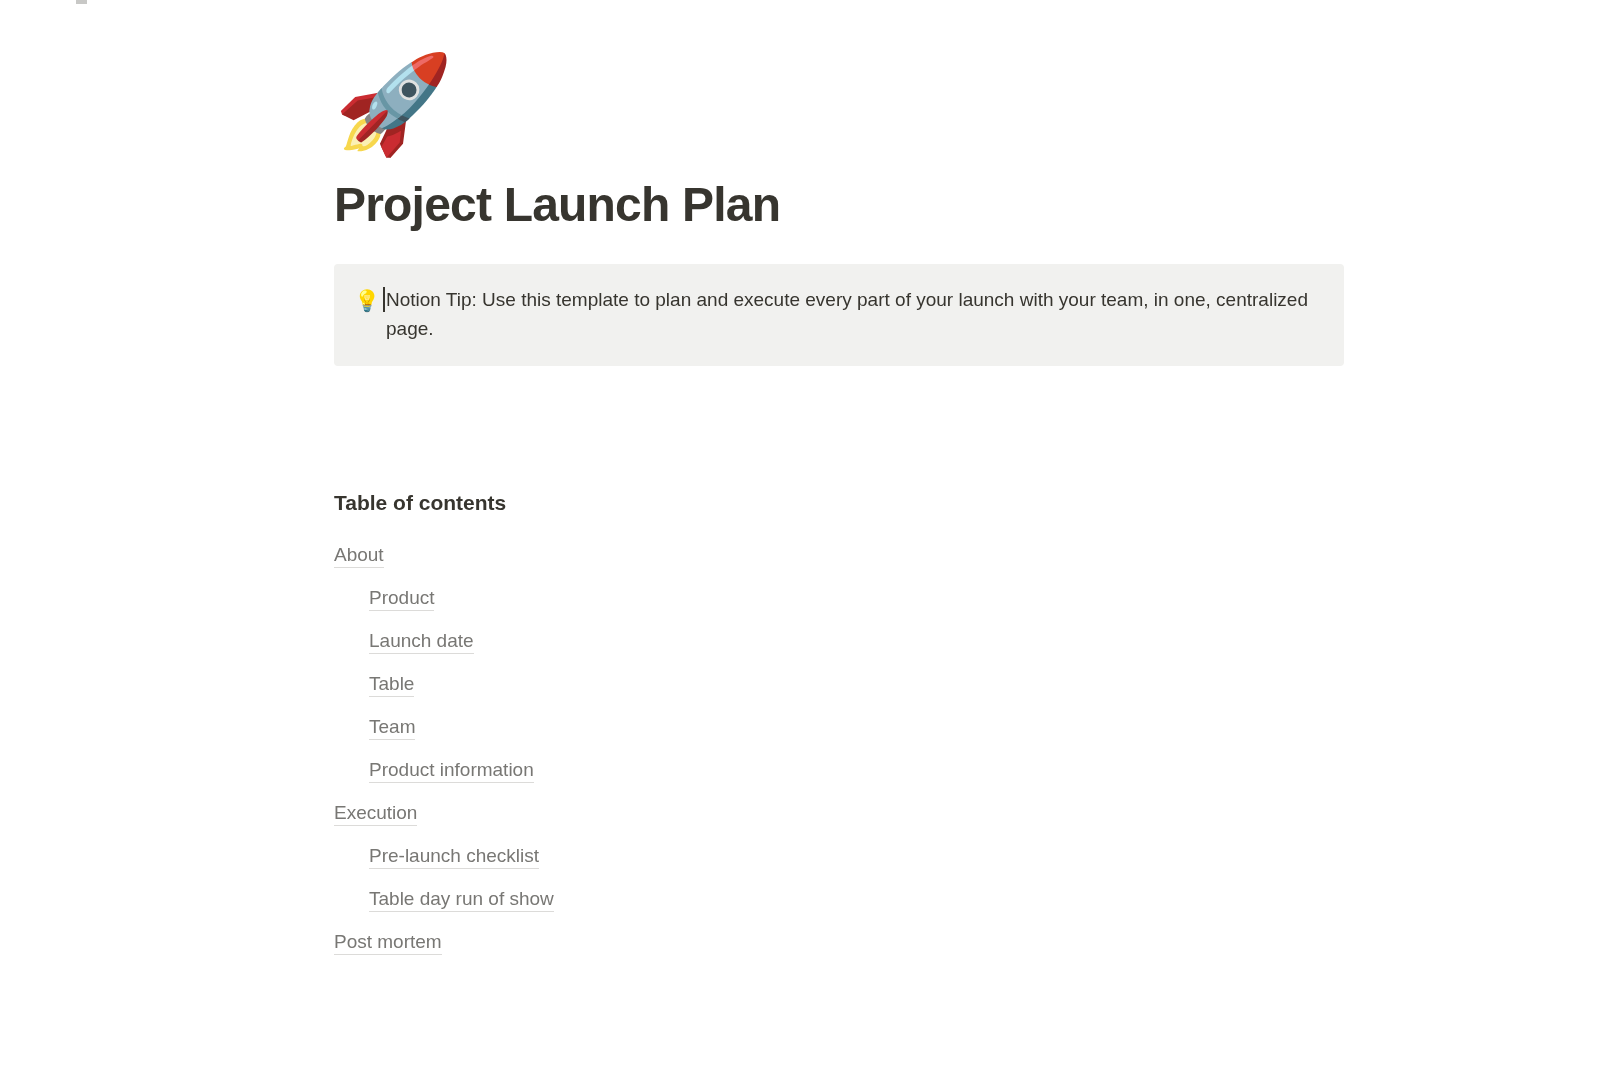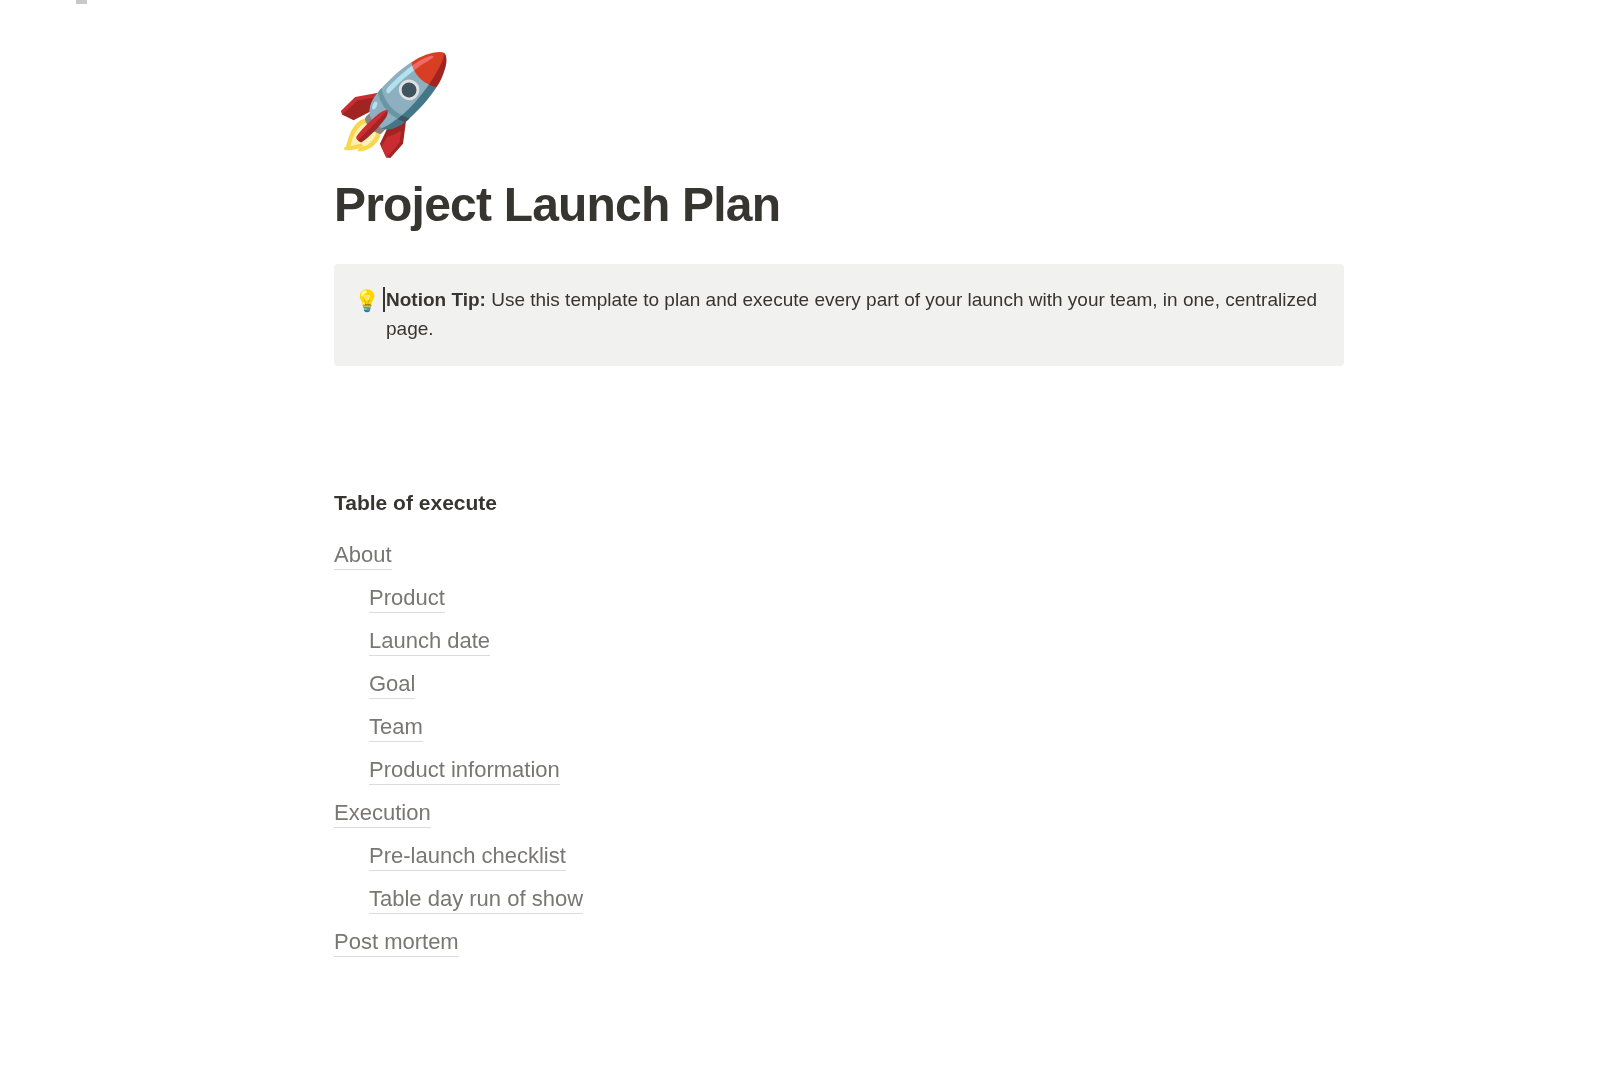--- a/index.html
+++ b/index.html
@@ -85,21 +85,21 @@
   .callout-body::before {
     content: "";
     position: absolute;
     left: -3px;
     top: 2px;
     width: 1.5px;
     height: 25px;
     background: #37352F;
   }
   .callout-strong {
-    font-weight: bold;
+    font-weight: normal;
   }
 
   .toc-heading {
     margin: 0;
     padding: 0;
     font-size: 21px;
     font-weight: bold;
     color: #37352F;
     position: absolute;
     left: 0;
@@ -112,21 +112,21 @@
     left: 0;
     top: 539px;
     width: 700px;
   }
   .toc-item {
     display: block;
     height: 43px;
     line-height: 32px;
   }
   .toc-link {
-    font-size: 22px;
+    font-size: 19px;
     color: #787774;
     text-decoration: none;
     border-bottom: 1px solid #dcdbd9;
     padding-bottom: 2px;
     cursor: pointer;
     display: inline;
   }
   .toc-item.level-1 { padding-left: 0; }
   .toc-item.level-2 { padding-left: 35px; }
 </style>
@@ -141,27 +141,27 @@
 
   <h1 class="page-title">Project Launch Plan</h1>
 
   <div class="callout">
     <span class="callout-icon">💡</span>
     <div class="callout-body">
       <span class="callout-strong">Notion Tip:</span><span> Use this template to plan and execute every part of your launch with your team, in one, centralized page.</span>
     </div>
   </div>
 
-  <h2 class="toc-heading">Table of execute</h2>
+  <h2 class="toc-heading">Table of contents</h2>
 
   <nav class="toc">
     <div class="toc-item level-1"><a class="toc-link">About</a></div>
     <div class="toc-item level-2"><a class="toc-link">Product</a></div>
     <div class="toc-item level-2"><a class="toc-link">Launch date</a></div>
-    <div class="toc-item level-2"><a class="toc-link">Goal</a></div>
+    <div class="toc-item level-2"><a class="toc-link">Table</a></div>
     <div class="toc-item level-2"><a class="toc-link">Team</a></div>
     <div class="toc-item level-2"><a class="toc-link">Product information</a></div>
     <div class="toc-item level-1"><a class="toc-link">Execution</a></div>
     <div class="toc-item level-2"><a class="toc-link">Pre-launch checklist</a></div>
     <div class="toc-item level-2"><a class="toc-link">Table day run of show</a></div>
     <div class="toc-item level-1"><a class="toc-link">Post mortem</a></div>
   </nav>
 
 </div>
 

